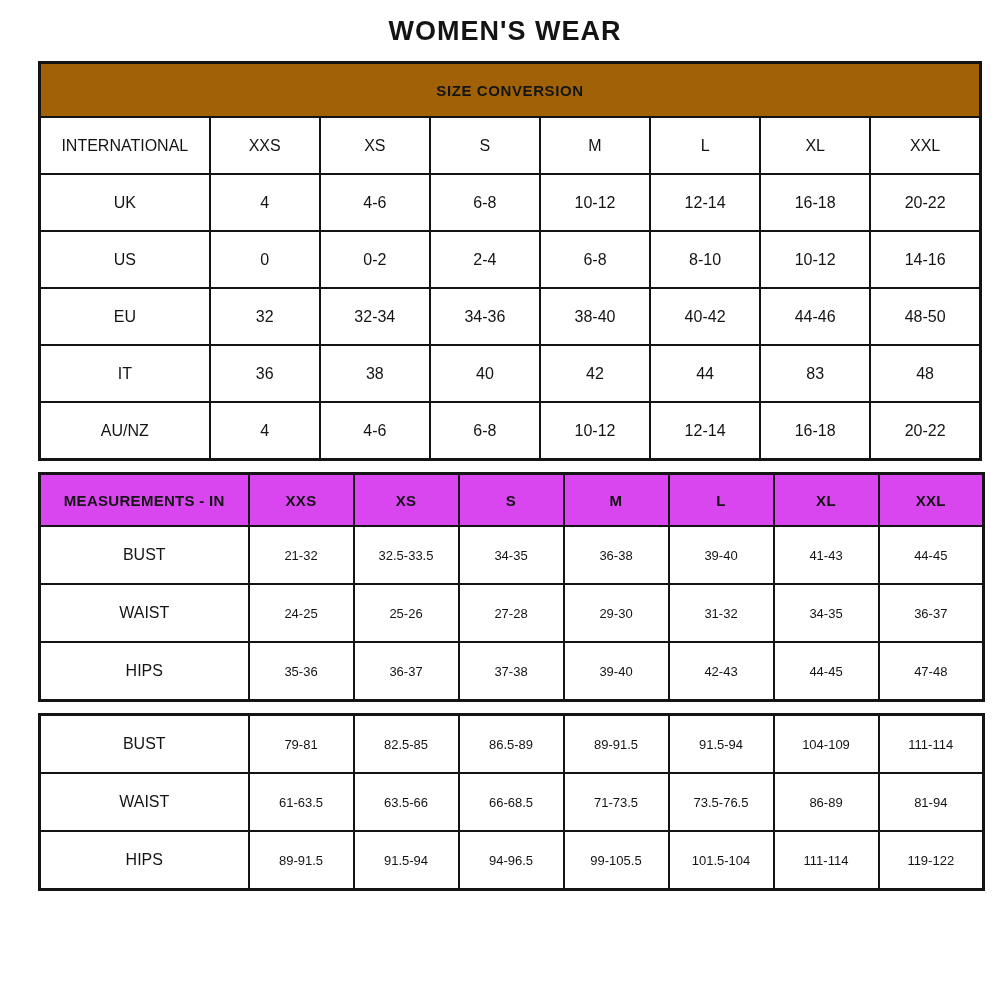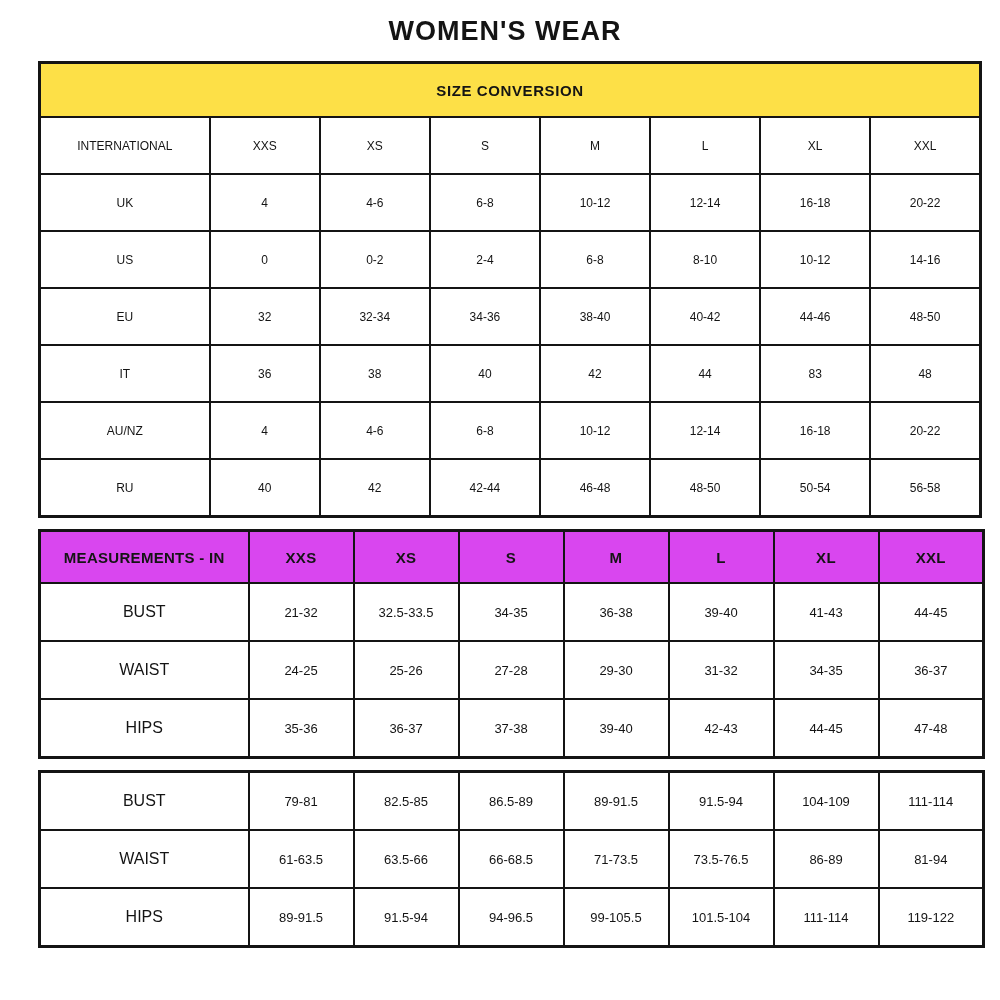--- a/index.html
+++ b/index.html
@@ -33,24 +33,24 @@
   }
   table.tbl td {
     border: 2px solid #141414;
     text-align: center;
     vertical-align: middle;
     padding: 0;
     overflow: hidden;
     white-space: nowrap;
   }
   
-  .conv td { height: 55px; font-size: 12px; }
+  .conv td { height: 55px; font-size: 16px; }
   .conv td.banner {
     height: 52px;
-    background: #fde047;
+    background: #a16207;
     font-weight: 700;
     font-size: 15px;
     letter-spacing: 0.6px;
   }
   
   .meas td { height: 56px; }
   .meas td.mhead {
     height: 50px;
     background: #d946ef;
     font-weight: 700;
@@ -134,30 +134,20 @@
         <tr>
           <td>AU/NZ</td>
           <td>4</td>
           <td>4-6</td>
           <td>6-8</td>
           <td>10-12</td>
           <td>12-14</td>
           <td>16-18</td>
           <td>20-22</td>
         </tr>
-        <tr>
-          <td>RU</td>
-          <td>40</td>
-          <td>42</td>
-          <td>42-44</td>
-          <td>46-48</td>
-          <td>48-50</td>
-          <td>50-54</td>
-          <td>56-58</td>
-        </tr>
       </tbody>
   </table>
 
   <table class="tbl meas">
     <colgroup>
       <col style="width:209px">
       <col style="width:105px">
         <col style="width:105px">
         <col style="width:105px">
       <col style="width:105px">

